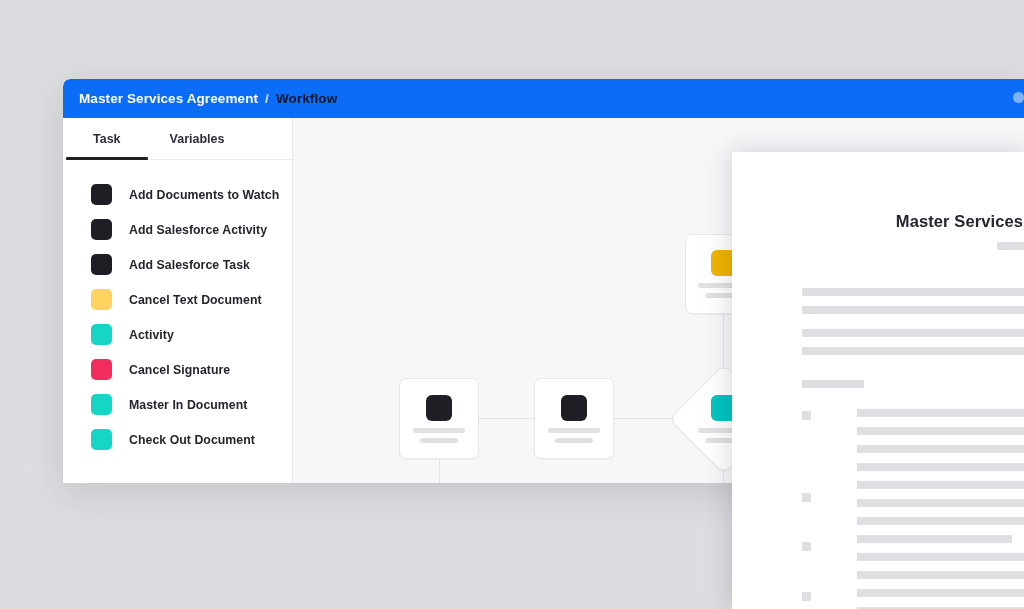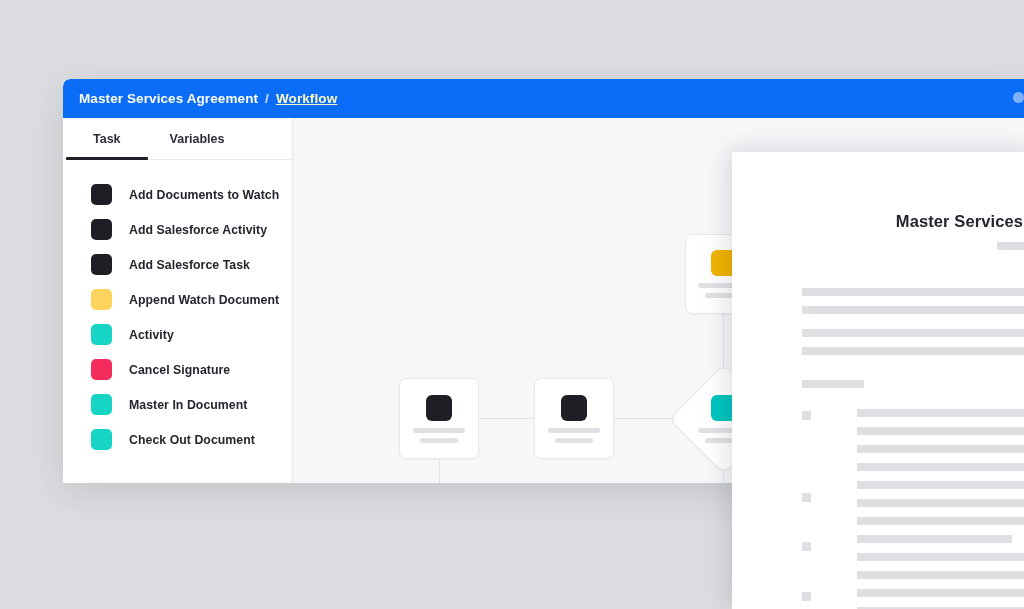--- a/index.html
+++ b/index.html
@@ -50,21 +50,21 @@
     font-weight: bold;
     color: #ffffff;
     letter-spacing: 0.1px;
     white-space: nowrap;
   }
   #title-bar .crumb-sep {
     color: #cfe0ff;
     font-weight: bold;
   }
   #title-bar .doc-crumb { color: #ffffff; }
-  #title-bar .section-crumb { color: #fef9c3; text-decoration: underline; }
+  #title-bar .section-crumb { color: #0f172a; }
   .header-dot {
     position: absolute;
     right: 0px;
     top: 13px;
     width: 11px;
     height: 11px;
     border-radius: 50%;
     background: #7fb2fb;
   }
 
@@ -252,21 +252,21 @@
         <div class="step-item">
           <div class="step-swatch" style="background: rgb(29, 31, 36);"></div>
           <div class="step-label">Add Salesforce Activity</div>
         </div>
         <div class="step-item">
           <div class="step-swatch" style="background: rgb(29, 31, 36);"></div>
           <div class="step-label">Add Salesforce Task</div>
         </div>
         <div class="step-item">
           <div class="step-swatch" style="background: rgb(255, 212, 94);"></div>
-          <div class="step-label">Append Watch Document</div>
+          <div class="step-label">Cancel Text Document</div>
         </div>
         <div class="step-item">
           <div class="step-swatch" style="background: rgb(22, 213, 197);"></div>
           <div class="step-label">Activity</div>
         </div>
         <div class="step-item">
           <div class="step-swatch" style="background: rgb(244, 44, 93);"></div>
           <div class="step-label">Cancel Signature</div>
         </div>
         <div class="step-item">

